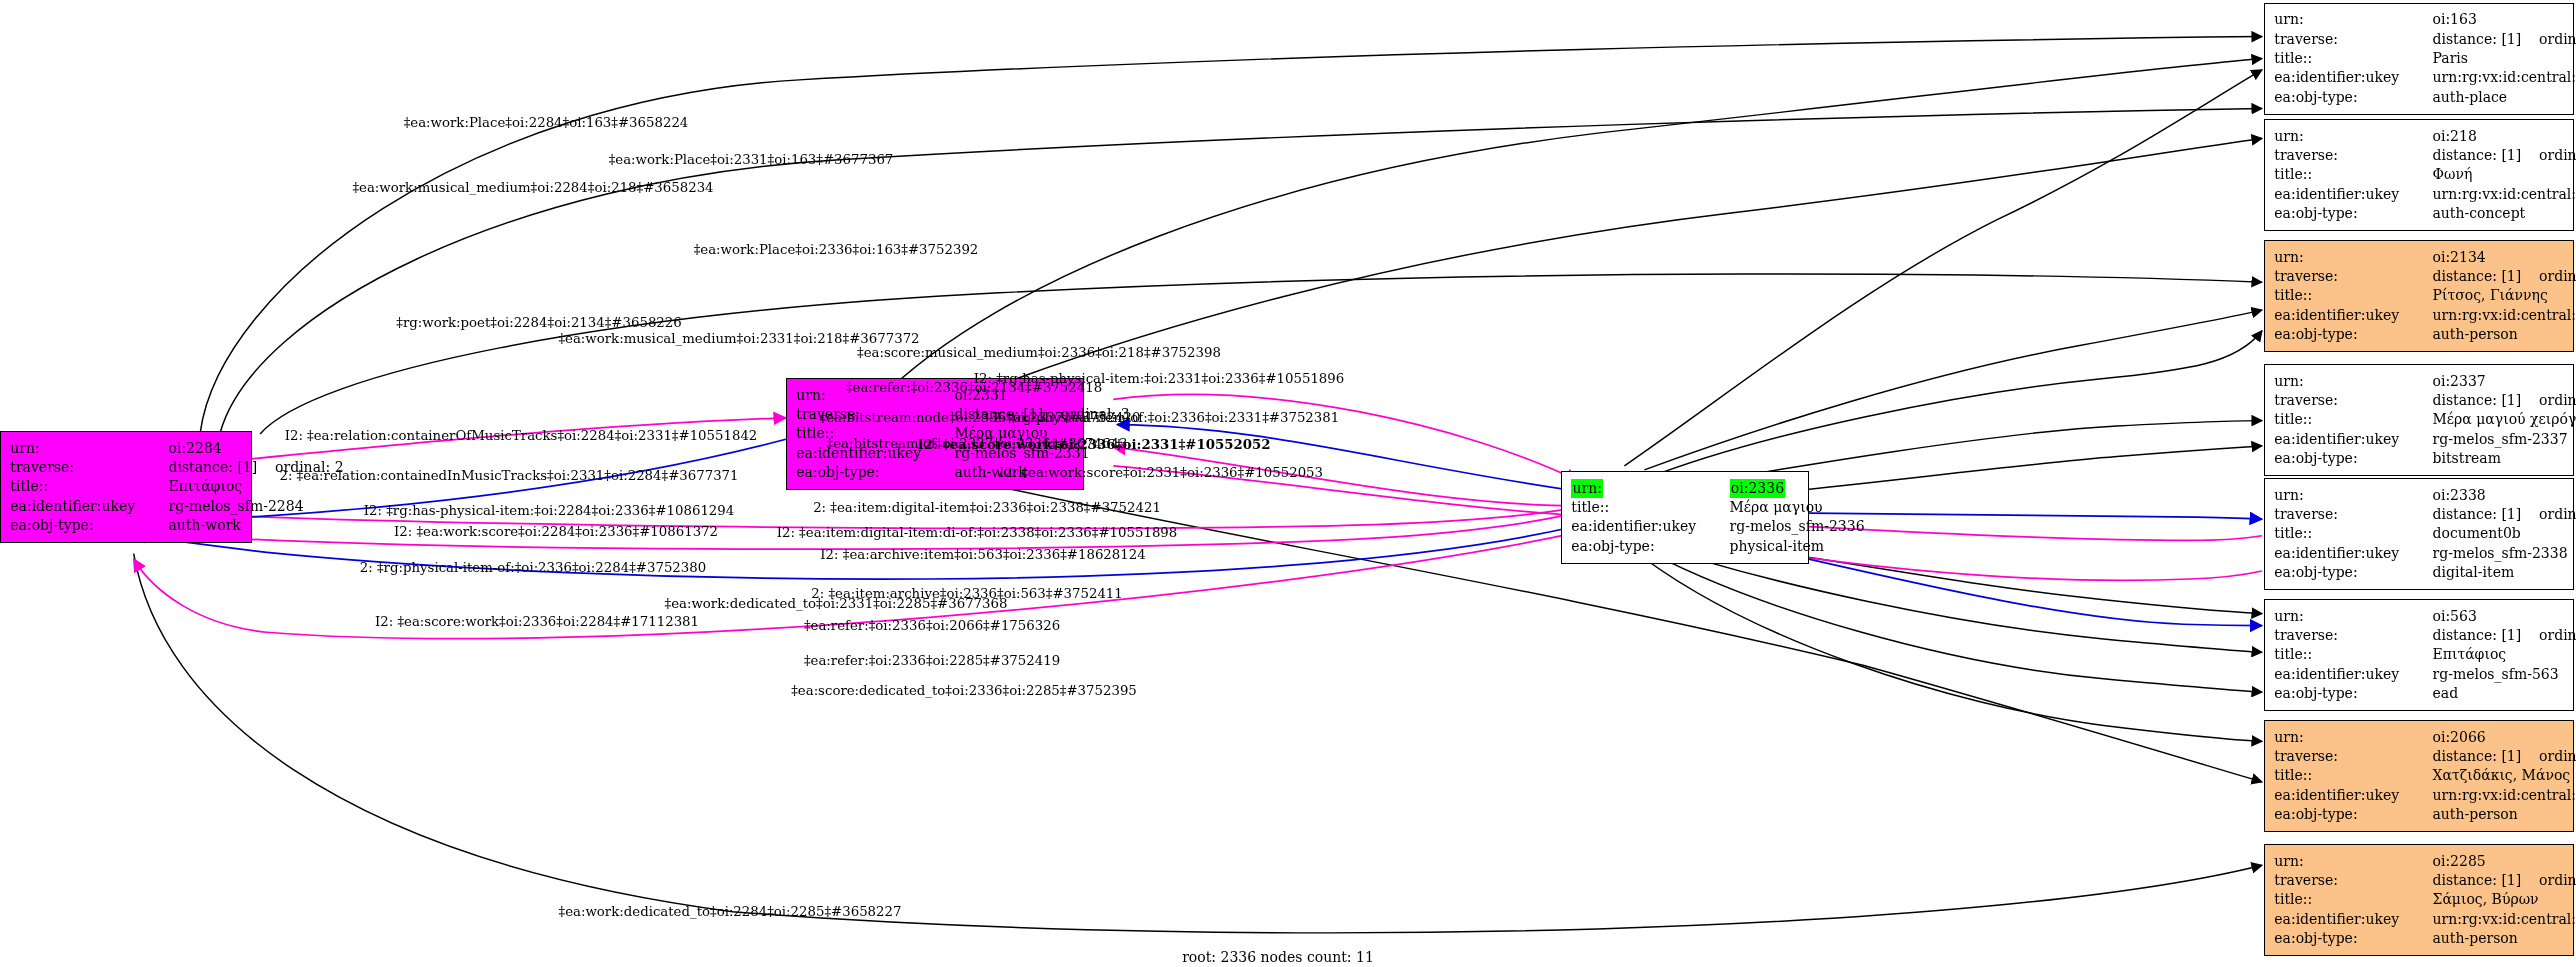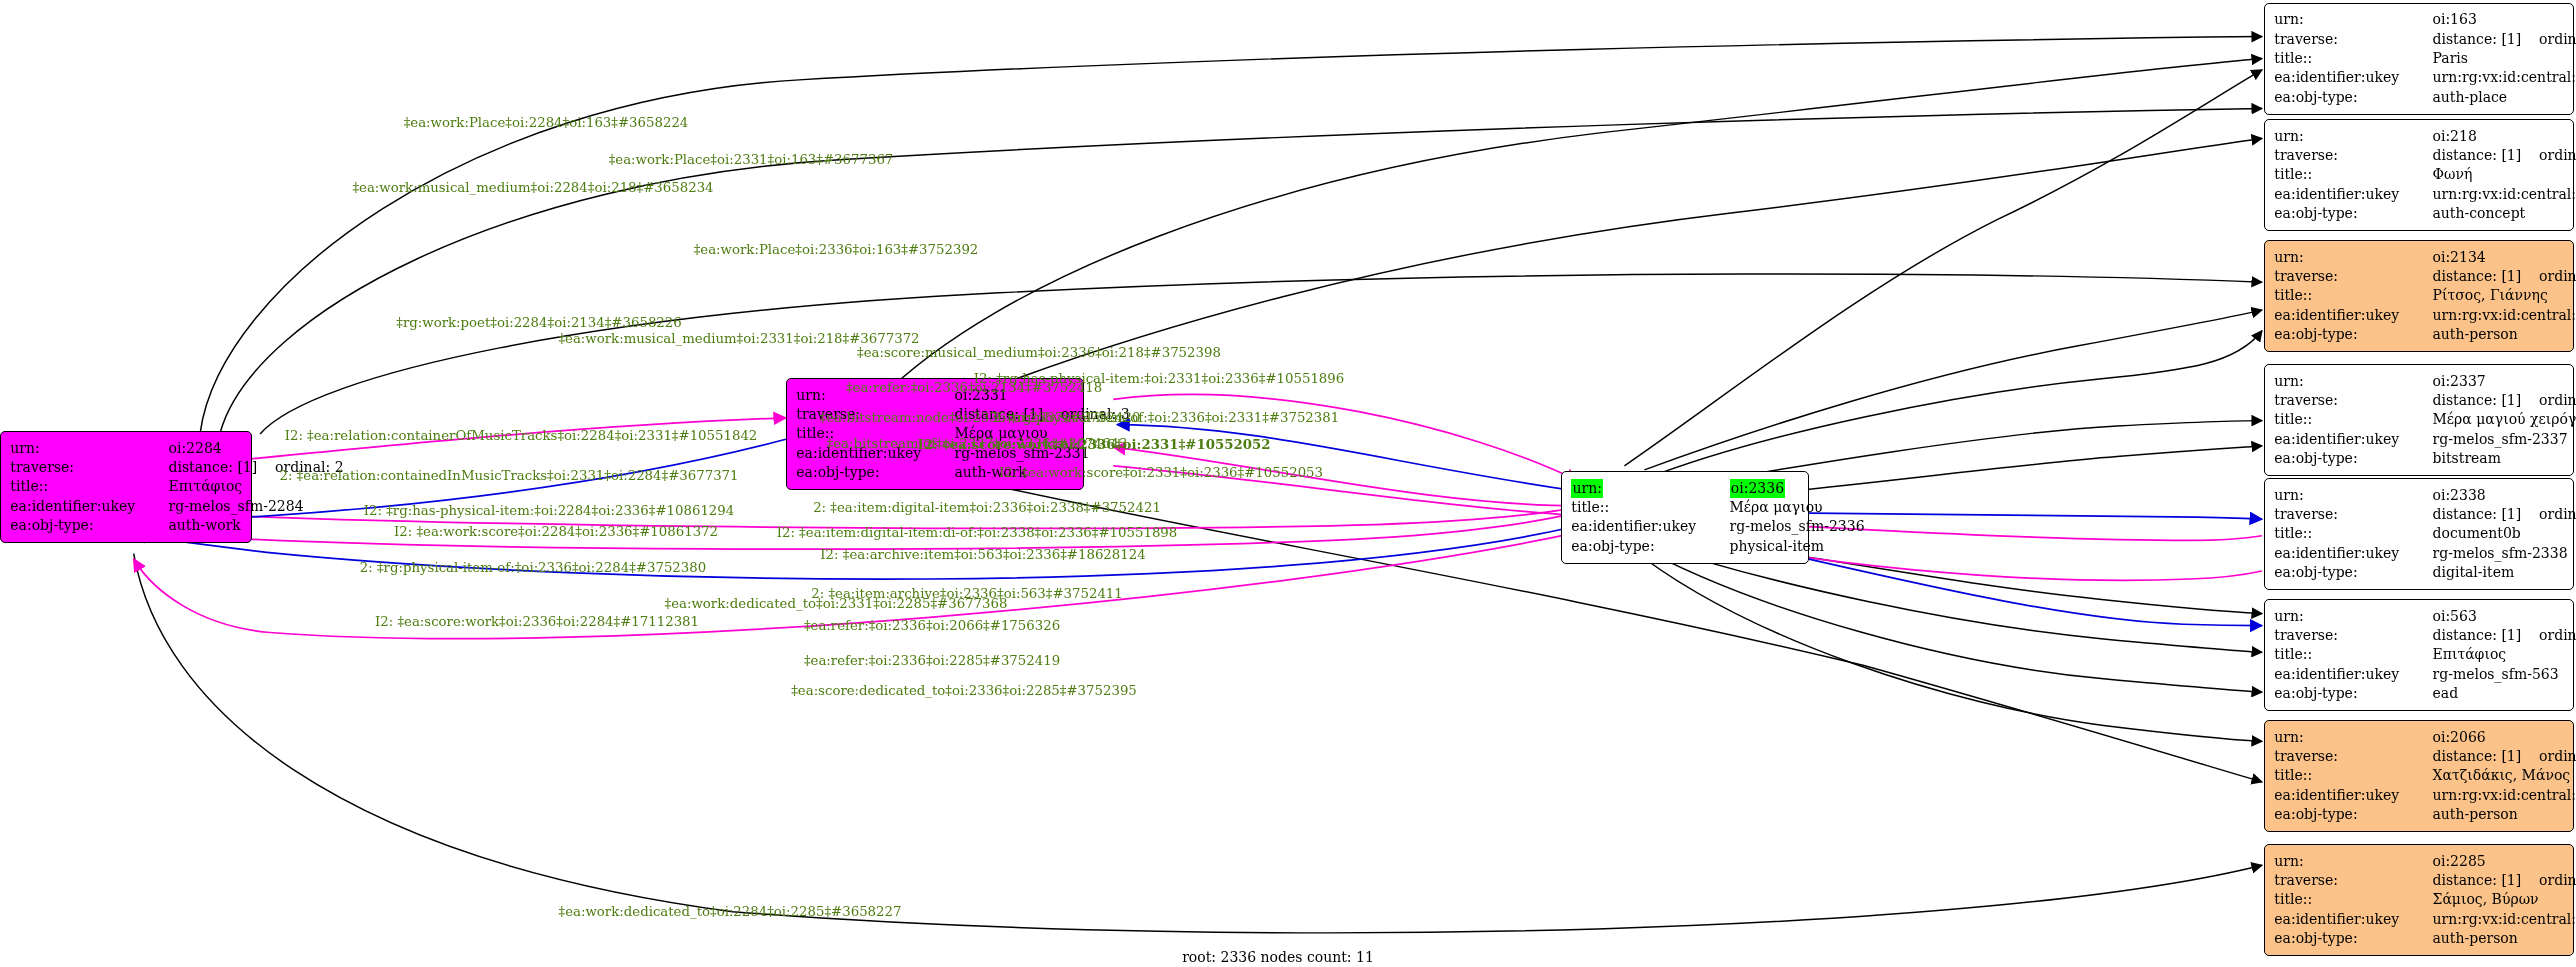--- a/index.html
+++ b/index.html
@@ -1,33 +1,33 @@
 <!DOCTYPE html>
 <html style="font-size:10.7px"><head>
 <meta charset="utf-8">
 <style>
   html,body{margin:0;padding:0;background:#ffffff;}
   body{font-family:"DejaVu Serif","Liberation Serif",serif;}
   #canvas{position:relative;width:2576px;height:967px;background:#fff;overflow:hidden;}
   svg#edges{position:absolute;left:0;top:0;width:2576px;height:967px;pointer-events:none;}
 
-  .node{position:absolute;box-sizing:border-box;border:1.3px solid #000;border-radius:5px;
+  .node{position:absolute;box-sizing:border-box;border:1.3px solid #000;border-radius:0;
         background:#ffffff;padding:6.7px 9.3px;}
   .node.magenta{background:#ff00ff;}
   .node.orange{background:#fbc38a;}
   .node.white{background:#ffffff;}
 
   .rowtbl{border-collapse:collapse;width:100%;}
   .rowtbl td{font-size:14px;line-height:1.38;color:#000;white-space:nowrap;
              padding:0 0 0 0;vertical-align:top;font-family:"DejaVu Serif","Liberation Serif",serif;}
   .rowtbl td.k{padding-right:10.7px;}
   .rowtbl td.v2{padding-left:22.6px;}
   .hl{background:#00ff00;display:inline-block;padding:0 1.3px;}
 
-  .elabel{position:absolute;font-size:13.3px;color:#4d7c0f;white-space:nowrap;
+  .elabel{position:absolute;font-size:13.3px;color:#000000;white-space:nowrap;
           font-family:"DejaVu Serif","Liberation Serif",serif;
           transform:translate(-50%,-50%);background:transparent;}
   .rootlabel{position:absolute;font-size:14px;color:#000;white-space:nowrap;
              transform:translate(-50%,-50%);}
 </style>
 </head>
 <body>
 
 <div id="canvas">
 

